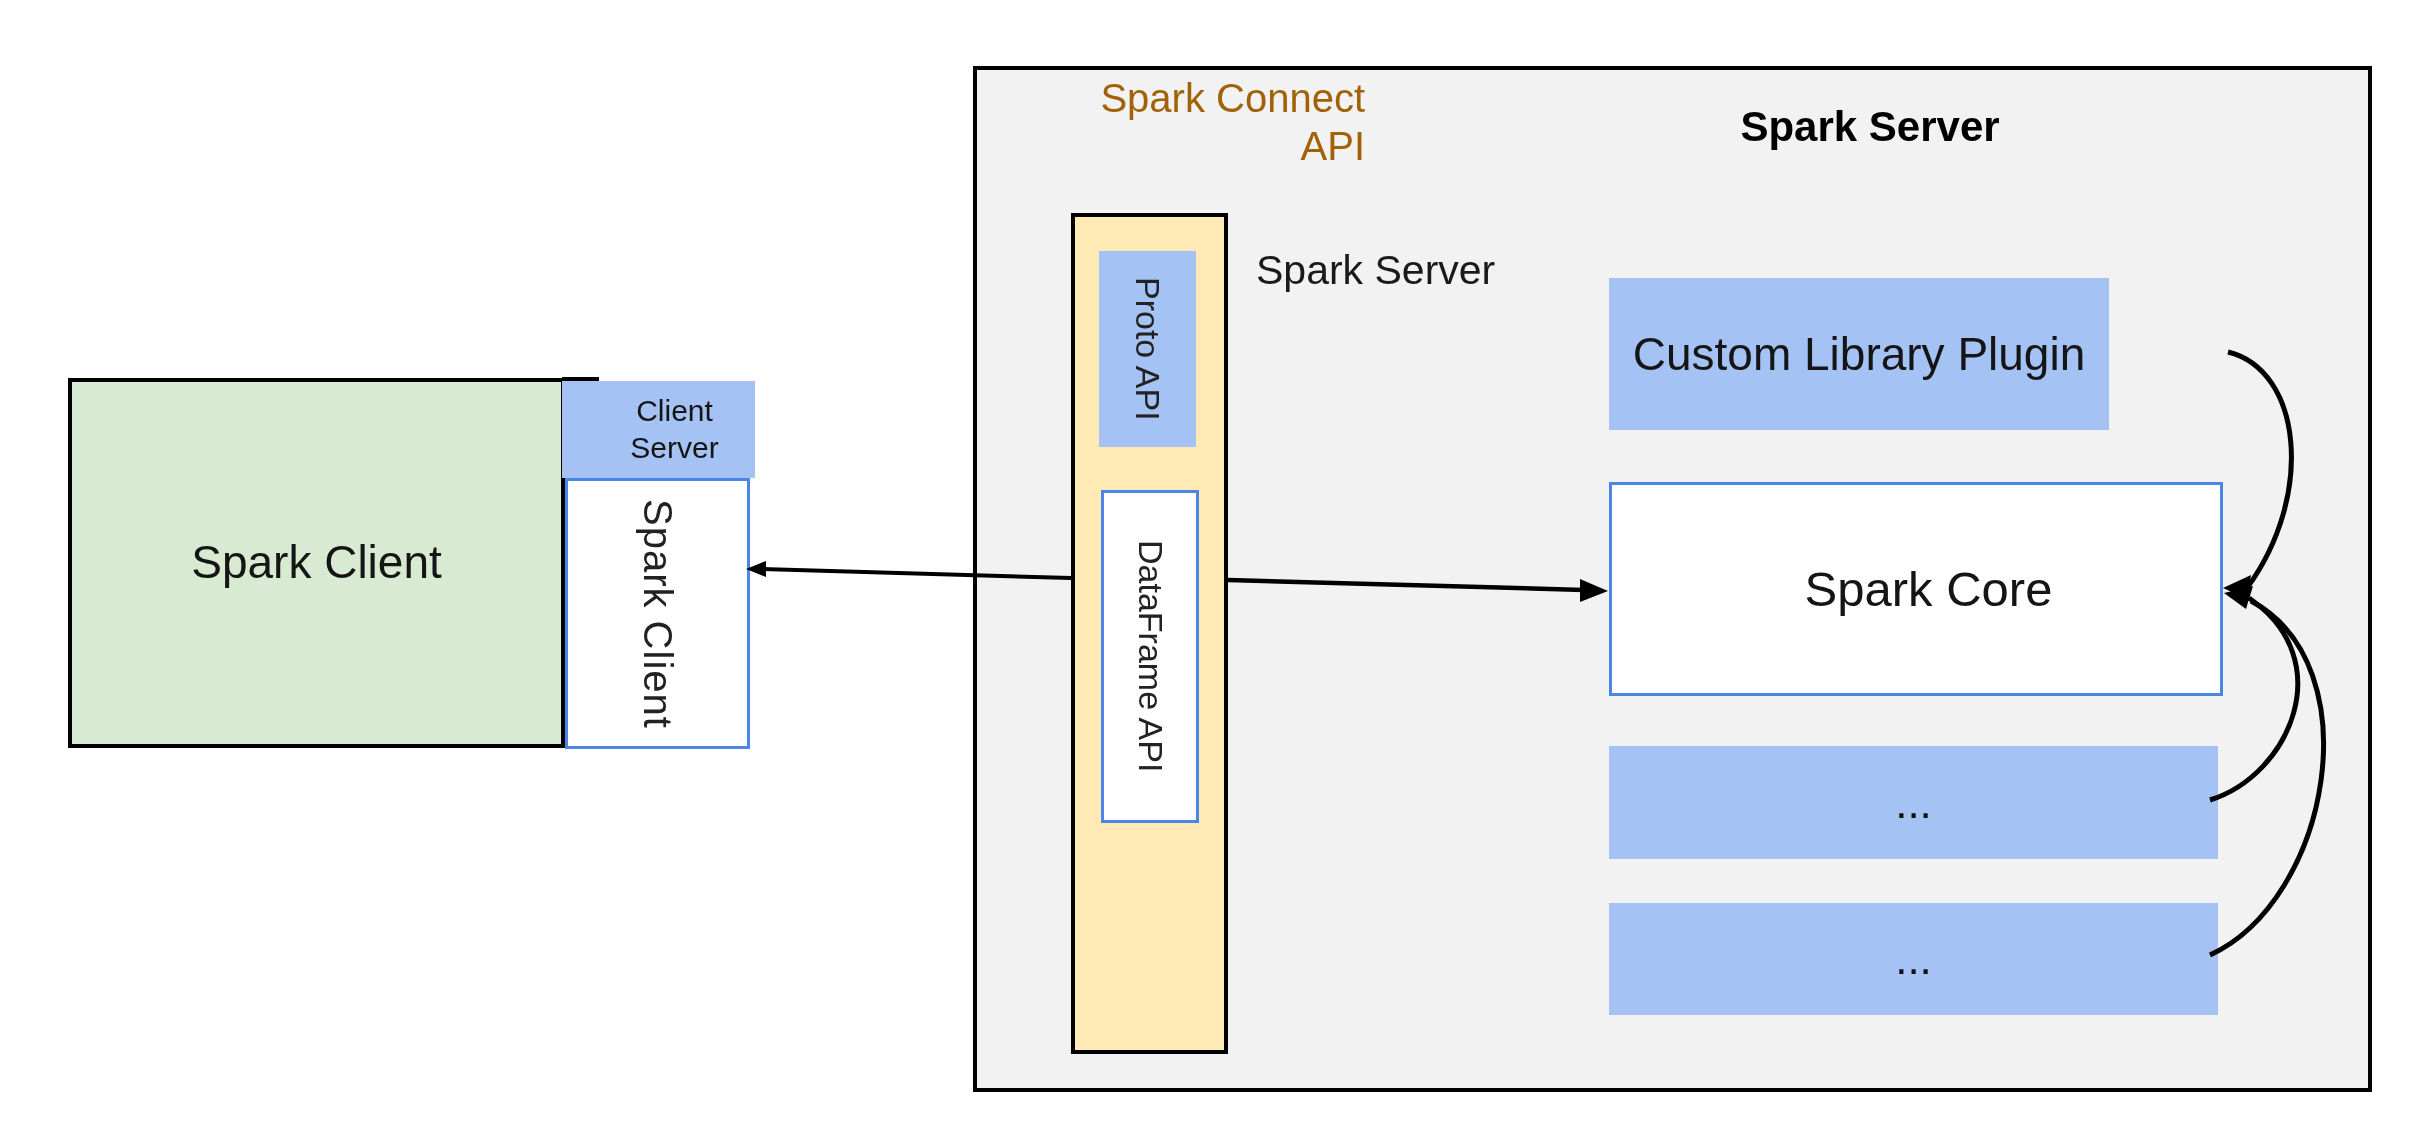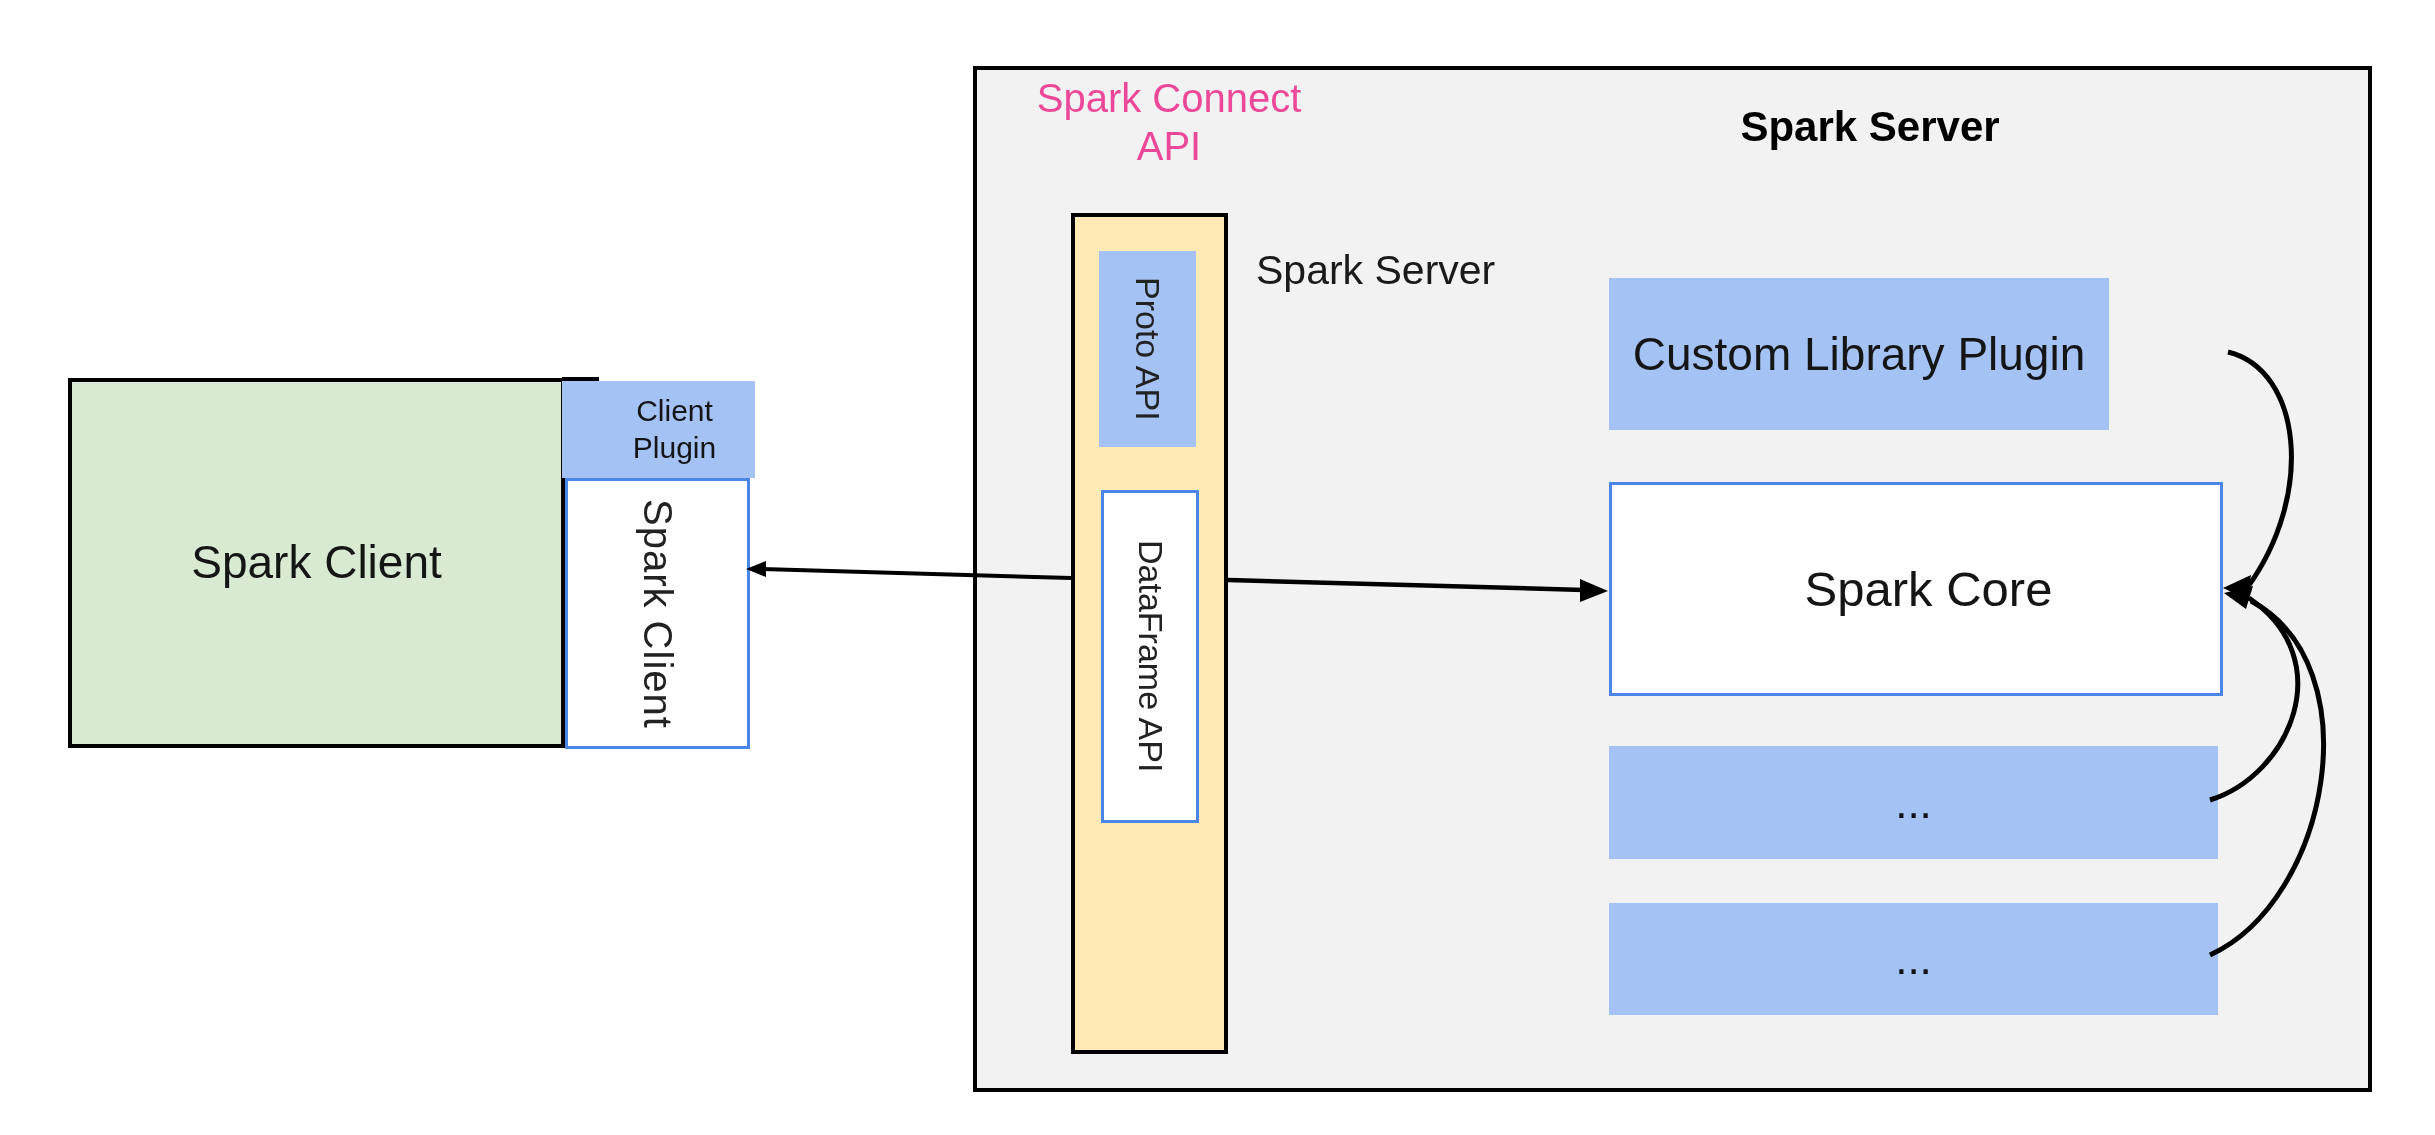--- a/index.html
+++ b/index.html
@@ -14,21 +14,21 @@
   .border-tick{position:absolute;left:562px;top:377px;width:37px;height:4px;background:#000;z-index:4;}
   
   .pkg-box{left:562px;top:381px;width:193px;height:97px;background:var(--blue,#a4c2f4);z-index:3;padding-left:32px;}
   .pkg-label{font-size:30px;line-height:1.22;color:#151515;}
   
   .client-box{left:565px;top:478px;width:185px;height:271px;background:#ffffff;border:3px solid var(--blue_border,#4a86e8);z-index:3;}
   .vtext{writing-mode:vertical-rl;text-orientation:mixed;white-space:nowrap;color:#222222;}
   .client-vtext{font-size:40px;letter-spacing:1px;}
   
   .server-box{left:973px;top:66px;width:1399px;height:1026px;background:var(--gray,#f2f2f2);border:4px solid #000;}
-  .connect-label{position:absolute;left:973px;top:74px;width:392px;text-align:center;font-size:40px;line-height:1.2;color:#ec4899;}
+  .connect-label{position:absolute;left:973px;top:74px;width:392px;text-align:right;font-size:40px;line-height:1.2;color:#a16207;}
   .server-title{position:absolute;left:1640px;top:103px;width:460px;text-align:center;font-size:42px;font-weight:bold;color:#000;}
   
   .lib-box{left:1071px;top:213px;width:157px;height:841px;background:var(--yellow,#ffeab5);border:4px solid #000;}
   .proto-box{left:1099px;top:251px;width:97px;height:196px;background:var(--blue,#a4c2f4);}
   .proto-vtext{font-size:34px;}
   .df-box{left:1101px;top:490px;width:98px;height:333px;background:#ffffff;border:3px solid var(--blue_border,#4a86e8);}
   .df-vtext{font-size:34px;}
   .library-label{position:absolute;left:1256px;top:244px;width:420px;text-align:left;font-size:41px;line-height:1.3;color:#1a1a1a;}
   
   .plugin-box{left:1609px;top:278px;width:500px;height:152px;background:var(--blue,#a4c2f4);}
@@ -51,21 +51,21 @@
   <div class="box app-box">
     <div class="app-label">
       <div>Spark Client</div>
     </div>
   </div>
   <div class="border-tick"></div>
 
   <div class="box pkg-box">
     <div class="pkg-label">
       <div>Client</div>
-      <div>Plugin</div>
+      <div>Server</div>
     </div>
   </div>
 
   <div class="box client-box">
     <span class="vtext client-vtext">Spark Client</span>
   </div>
 
   <div class="box server-box"></div>
   <div class="connect-label">
     <div>Spark Connect</div>

